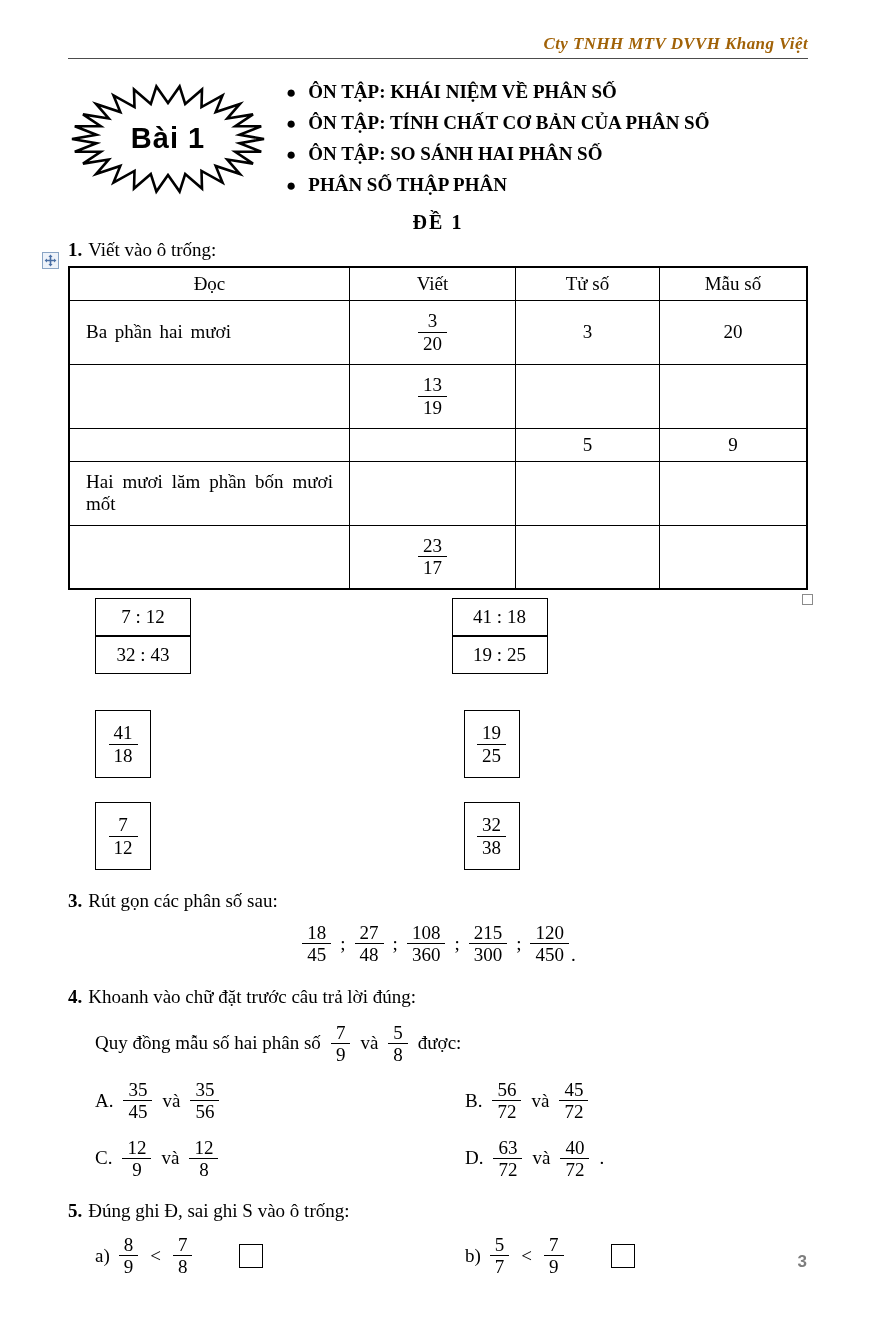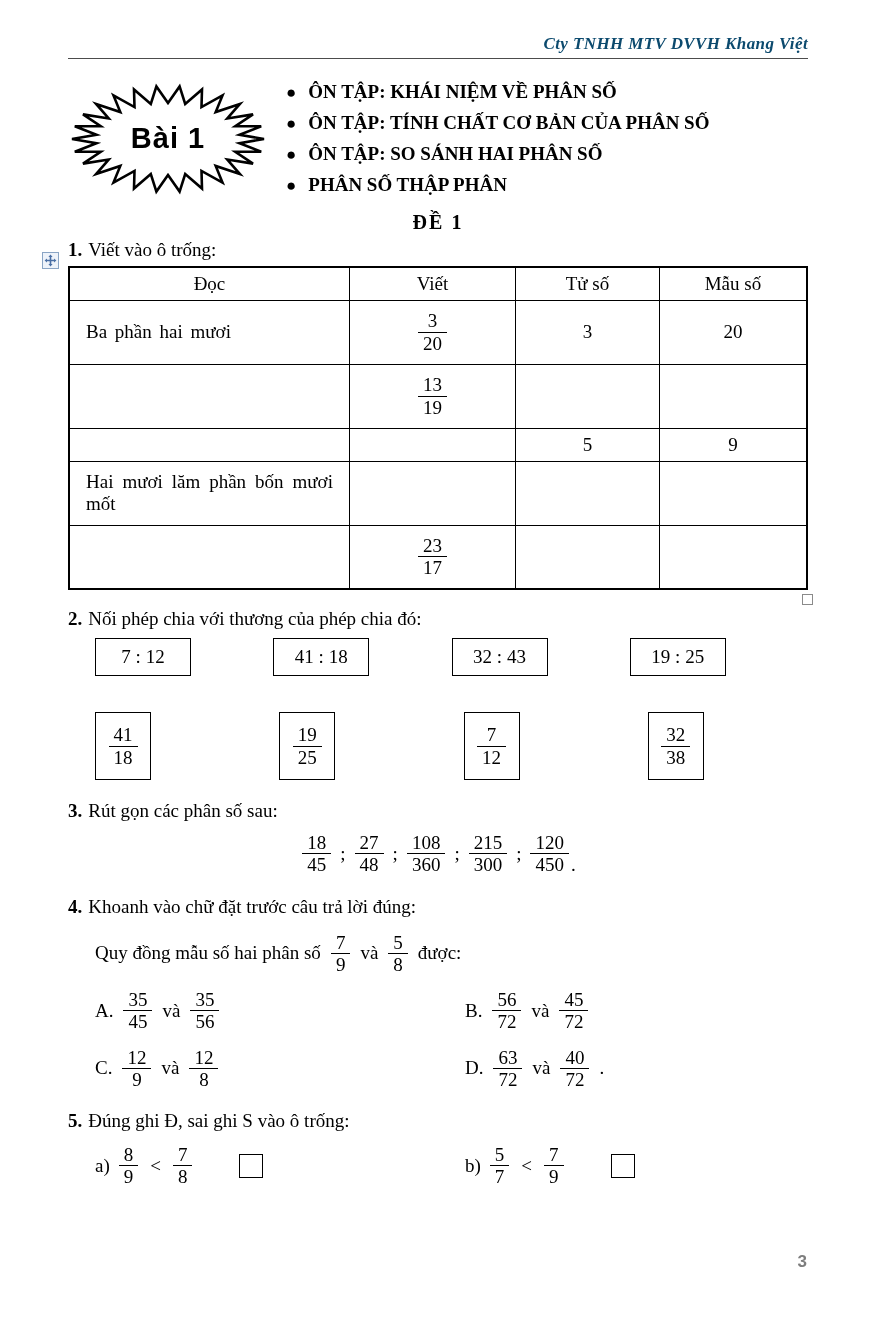--- a/index.html
+++ b/index.html
@@ -11,21 +11,21 @@
     background:#ffffff;
     font-family:"Liberation Serif","DejaVu Serif",serif;
     color:#000;
     overflow:hidden;
   }
   .content { padding:34px 61px 0 68px; }
 
   
   .doc-header { text-align:right; border-bottom:1.6px solid #4c4c4c; padding-bottom:4px; }
   .doc-header .company {
-    font-style:italic; font-weight:bold; font-size:17px; color:#0c4a6e;
+    font-style:italic; font-weight:bold; font-size:17px; color:#a16207;
     letter-spacing:.4px;
   }
 
   
   .lesson-head { display:flex; align-items:center; gap:18px; margin-top:18px; }
   .starburst { position:relative; width:200px; height:112px; flex:0 0 auto; }
   .starburst svg { width:100%; height:100%; display:block; }
   .starburst .badge-text {
     position:absolute; inset:0; display:flex; align-items:center; justify-content:center;
     font-family:"Liberation Sans","DejaVu Sans",sans-serif;
@@ -59,21 +59,21 @@
     border:1.6px solid #8a8a8a; background:#fff; cursor:nwse-resize;
   }
 
   
   .frac { display:inline-flex; flex-direction:column; align-items:stretch; text-align:center;
           vertical-align:middle; line-height:1.12; font-size:19px; }
   .frac .num { padding:0 5px; border-bottom:1.7px solid #000; }
   .frac .den { padding:0 5px; }
 
   
-  .match-row { display:grid; grid-template-columns:repeat(4,1fr); padding-left:27px; }
+  .match-row { display:grid; grid-template-columns:repeat(2,1fr); padding-left:27px; }
   .match-row.divs { margin-top:8px; }
   .match-row.quots { margin-top:36px;gap:24px; }
   .div-box {
     display:inline-flex; align-items:center; justify-content:center;
     border:1.8px solid #000; width:96px; height:38px; font-size:19px;
     justify-self:start;
   }
   .frac-box {
     display:inline-flex; align-items:center; justify-content:center;
     border:1.8px solid #000; width:56px; height:68px; justify-self:start;
@@ -207,23 +207,20 @@
                 </span>
             </td>
             <td class="ctr"></td>
             <td class="ctr"></td>
           </tr>
         </tbody>
       </table>
       <span class="resize-handle"></span>
     </div>
 
-    <div class="q-head" style="margin-top:18px">
-      <span class="q-num">2.</span><span>Nối phép chia với thương của phép chia đó:</span>
-    </div>
     <div class="match-row divs">
       <span class="div-box">7 : 12</span>
       <span class="div-box">41 : 18</span>
       <span class="div-box">32 : 43</span>
       <span class="div-box">19 : 25</span>
     </div>
     <div class="match-row quots">
       <span class="frac-box">
           <span class="frac">
             <span class="num">41</span>

